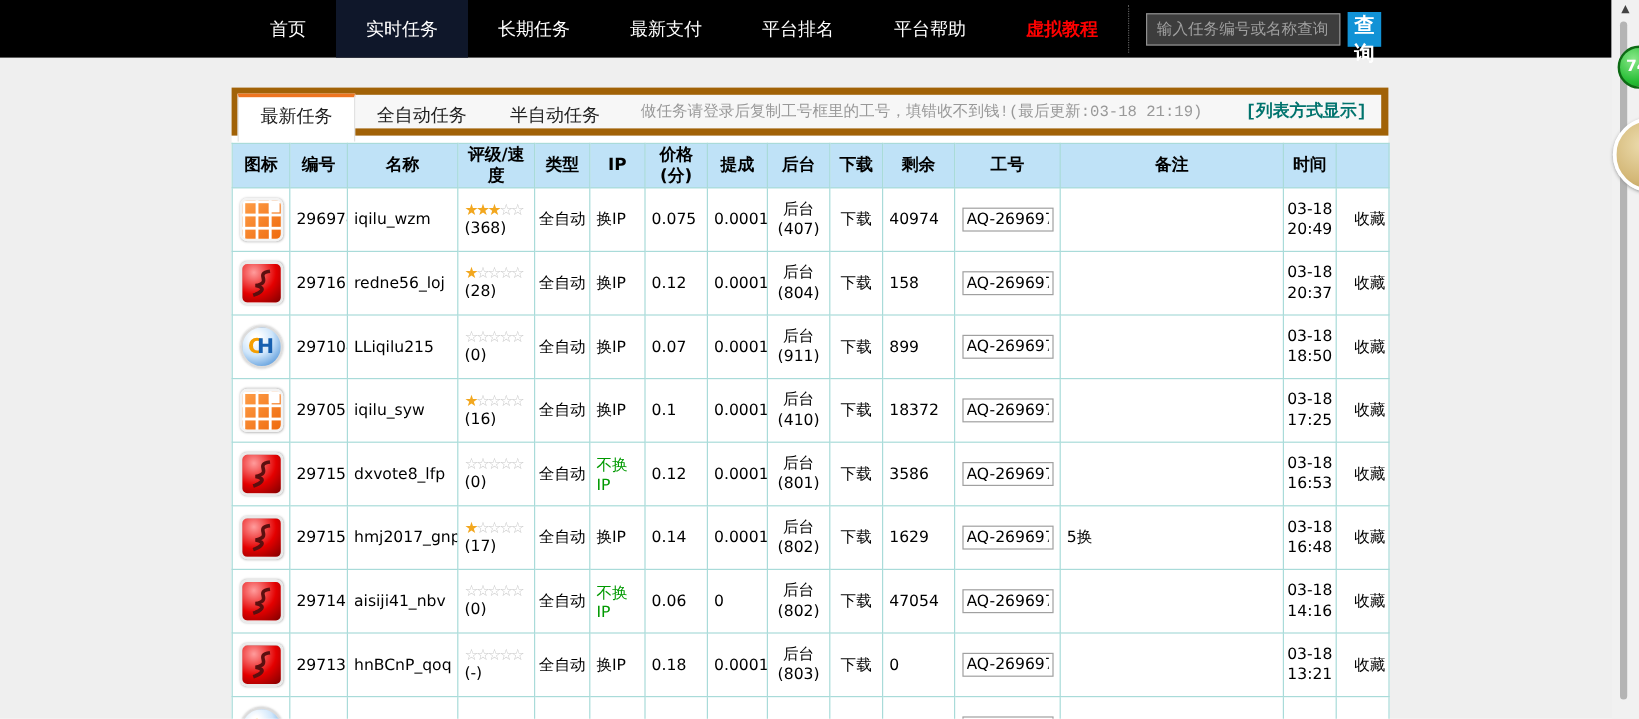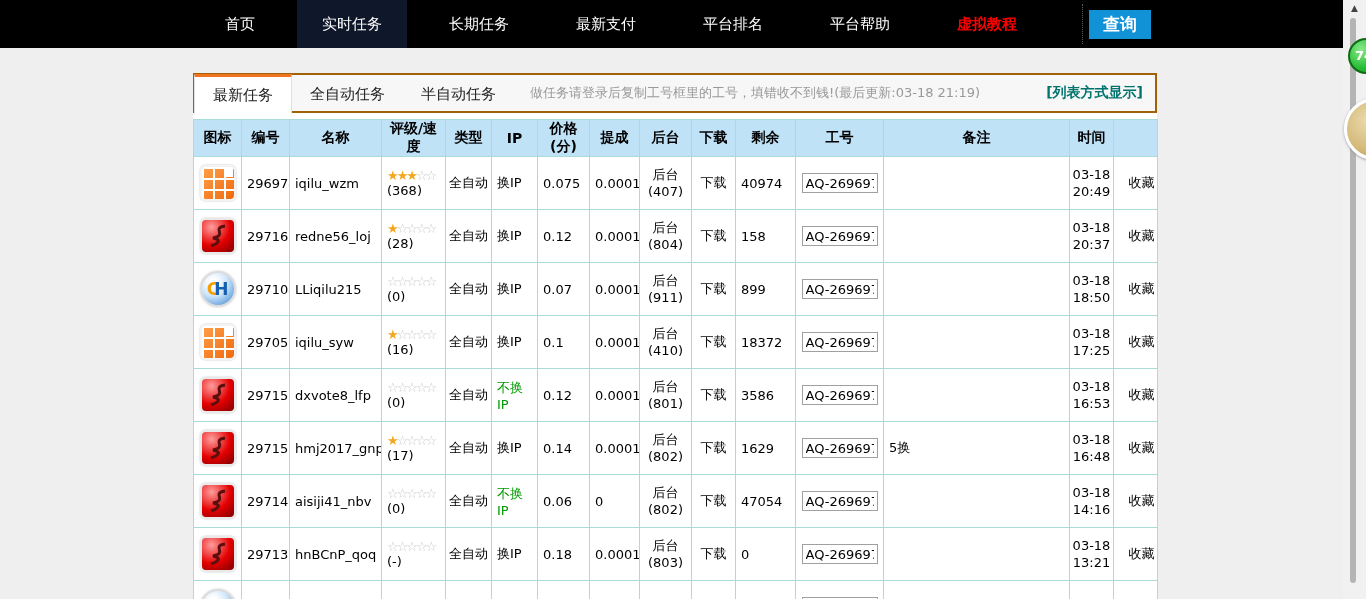--- a/index.html
+++ b/index.html
@@ -2,38 +2,38 @@
 <html><head>
 <meta charset="utf-8">
 <style>
   * { margin:0; padding:0; box-sizing:border-box; }
   html,body { width:1366px; height:599px; overflow:hidden; }
   body { font-family:"DejaVu Sans","Liberation Sans",sans-serif; background:#efefef; position:relative; }
 
   
   .nav { position:absolute; left:0; top:0; width:1343px; height:48px; background:#000;
          display:flex; align-items:stretch; padding-right:192px; }
-  .nav-items { display:flex; margin-left:200px;gap:17px; }
+  .nav-items { display:flex; margin-left:200px; }
   .nav-item { color:#fff; font-size:15px; line-height:48px; padding:0 25px; cursor:pointer; white-space:nowrap; }
   .nav-item.active { background:#0f172a; }
   .nav-item.red { color:#ff0000; font-weight:bold; }
   .nav-sep { margin-left:auto; border-left:1px dotted #5a5a5a; height:40px; align-self:center; }
   .nav-search { align-self:center; margin-left:14px; width:162px; height:27px; background:#3d3d3d;
                 border:1px solid #8f8f8f; color:#cfcfcf; font-size:13px; padding:0 8px;
                 font-family:inherit; }
   .nav-search::placeholder { color:#9f9f9f; }
   .nav-btn { align-self:center; margin-left:6px; width:62px; height:29px; background:#1192d6;
              color:#fff; font-weight:bold; font-size:17px; border:none; cursor:pointer; font-family:inherit; }
 
   
   .panel { position:absolute; left:193px; top:112px; width:964px; height:487px; background:#fff; }
 
   
   .tabbar { position:absolute; left:193px; top:73px; width:964px; height:40px; background:#f7f7f7;
-            border:2px solid #a16207; display:flex; align-items:center; }
+            border:6px solid #a16207; display:flex; align-items:center;font-family:Liberation Mono, monospace; }
   .tab { height:40px; line-height:40px; padding:0 18px; font-size:15px; color:#222; cursor:pointer;
          margin-top:-1px; white-space:nowrap; }
   .tab.active { background:#fff; border-top:3px solid #ee7420; border-left:1px solid #e2e2e2;
                 border-right:1px solid #e2e2e2; line-height:36px; margin-left:-1px; }
   .notice { color:#999; font-size:13px; margin-left:16px; white-space:nowrap; }
   .view-link { margin-left:auto; margin-right:12px; color:#00736d; font-weight:bold; font-size:14px;
                cursor:pointer; white-space:nowrap; }
 
   
   table { position:absolute; left:193px; top:119px; width:964px; border-collapse:collapse;
@@ -94,20 +94,21 @@
   <div class="nav-items" id="nav-items">
       <span class="nav-item">首页</span>
       <span class="nav-item active">实时任务</span>
       <span class="nav-item">长期任务</span>
       <span class="nav-item">最新支付</span>
       <span class="nav-item">平台排名</span>
       <span class="nav-item">平台帮助</span>
       <span class="nav-item red">虚拟教程</span>
     </div>
   <div class="nav-sep"></div>
+  <input class="nav-search" id="nav-search" placeholder="输入任务编号或名称查询" style="">
   <button class="nav-btn">查询</button>
 </div>
 
 <div class="panel"></div>
 
 <div class="tabbar">
   <span id="tabs-holder" style="display:flex;height:100%;">
       <span class="tab active">最新任务</span>
       <span class="tab">全自动任务</span>
       <span class="tab">半自动任务</span>

